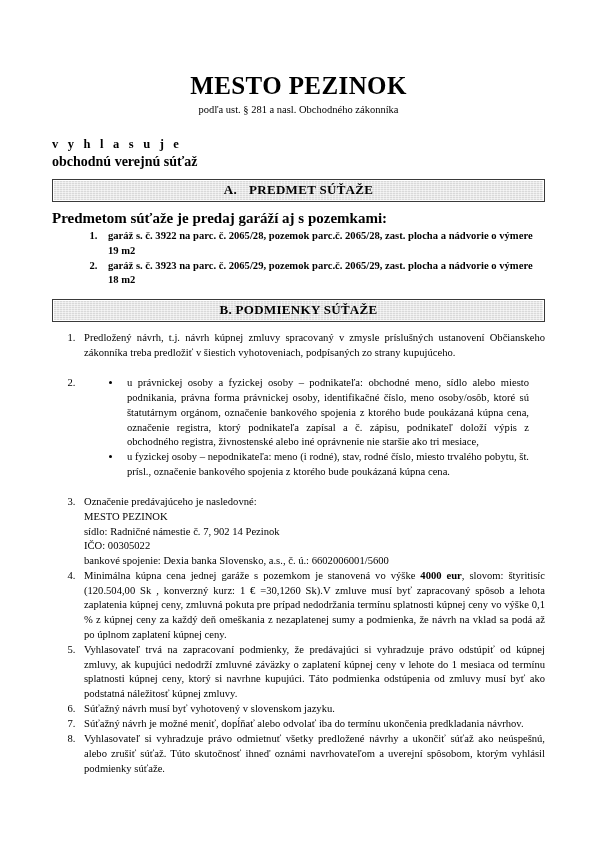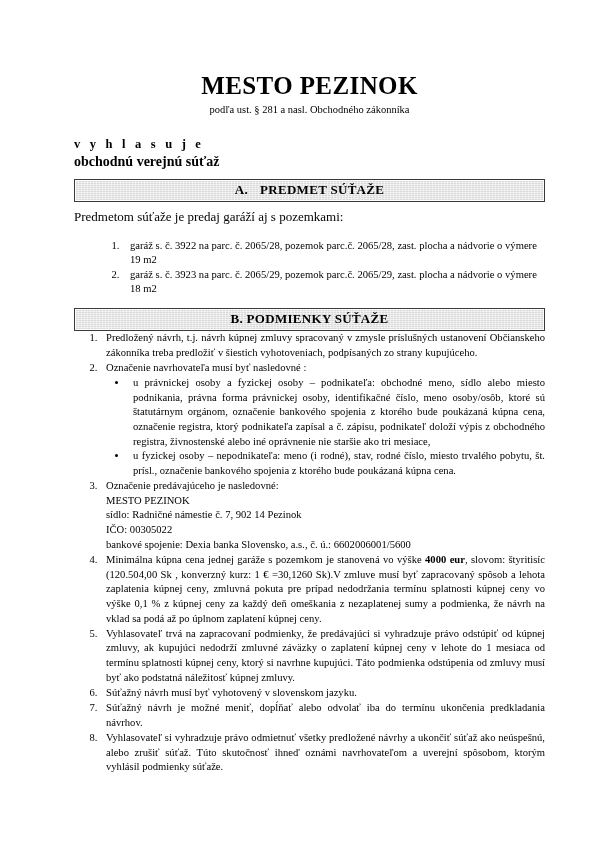--- a/index.html
+++ b/index.html
@@ -13,21 +13,21 @@
     font-family: "Liberation Serif", "DejaVu Serif", serif;
     color: #000000;
     overflow: hidden;
   }
   .page {
     position: relative;
     width: 600px;
     height: 848px;
     background: #ffffff;
     box-sizing: border-box;
-    padding: 72px 55px 0 74px;
+    padding: 72px 55px 0 52px;
   }
 
   
   .doc-title {
     text-align: center;
     font-size: 25px;
     font-weight: bold;
     letter-spacing: 0.4px;
     line-height: 1.1;
     margin: 0 0 4px 0;
@@ -75,37 +75,37 @@
       repeating-linear-gradient(90deg, rgba(255,255,255,0.45) 0 1px, rgba(0,0,0,0) 1px 3px);
     box-shadow: inset 0 0 0 1px #ffffff;
     text-align: center;
     font-size: 13px;
     font-weight: bold;
     letter-spacing: 0.3px;
     padding: 3px 0 4px 0;
     line-height: 1.1;
   }
   .section-box.sec-a { margin-bottom: 6px; }
-  .section-box.sec-b { margin-top: 11px; }
+  .section-box.sec-b { margin-top: 11px; margin-bottom: 9px; }
   .sec-a-inner { display: inline-block; text-align: center; }
   .sec-a-letter { margin-right: 12px; }
 
   
   .predmet-lead {
-    font-size: 13px;
-    font-weight: normal;
+    font-size: 15px;
+    font-weight: bold;
     line-height: 1.4;
-    margin-bottom: 12px;
+    margin-bottom: 0;
   }
   ol.garage-list {
     margin: 0;
     padding: 0 0 0 48px;
     list-style: decimal;
     font-size: 10.6px;
-    font-weight: normal;
+    font-weight: bold;
   }
   ol.garage-list > li {
     line-height: 1.38;
     padding-left: 8px;
     margin-bottom: 0;
   }
 
   
   ol.cond-list {
     margin: 0;
@@ -114,21 +114,21 @@
     font-size: 10.6px;
   }
   ol.cond-list > li {
     line-height: 1.385;
     padding-left: 6px;
     text-align: justify;
     text-justify: inter-word;
     margin-bottom: 0.5px;
   }
   ul.sub-bullets {
-    margin: 0;
+    margin: 16px;
     padding: 0 0 0 22px;
     list-style: disc;
   }
   ul.sub-bullets > li {
     line-height: 1.385;
     padding-left: 5px;
     text-align: justify;
     text-justify: inter-word;
   }
   .seller-block {
@@ -170,21 +170,20 @@
 
   <div class="section-box sec-b">
     <span>B. PODMIENKY SÚŤAŽE</span>
   </div>
 
   <ol class="cond-list">
 
     <li>Predložený návrh, t.j. návrh kúpnej zmluvy spracovaný v zmysle príslušných ustanovení Občianskeho   zákonníka treba predložiť v šiestich vyhotoveniach, podpísaných zo strany kupujúceho.</li>
 
     <li>
-      <span>Označenie navrhovateľa musí byť nasledovné :</span>
       <ul class="sub-bullets">
         <li>u právnickej osoby a fyzickej osoby – podnikateľa: obchodné meno, sídlo alebo miesto podnikania, právna forma právnickej osoby, identifikačné číslo, meno osoby/osôb, ktoré sú štatutárnym orgánom, označenie bankového spojenia z ktorého bude poukázaná kúpna cena, označenie registra, ktorý podnikateľa zapísal a č. zápisu, podnikateľ doloží výpis z obchodného registra, živnostenské alebo iné oprávnenie nie staršie ako tri mesiace,</li>
         <li>u fyzickej osoby – nepodnikateľa: meno (i rodné), stav, rodné číslo, miesto trvalého pobytu, št. prísl., označenie bankového spojenia z ktorého bude poukázaná kúpna cena.</li>
       </ul>
     </li>
 
     <li>
       <span>Označenie predávajúceho je nasledovné:</span>
       <div class="seller-block">
         <div>MESTO PEZINOK</div>

